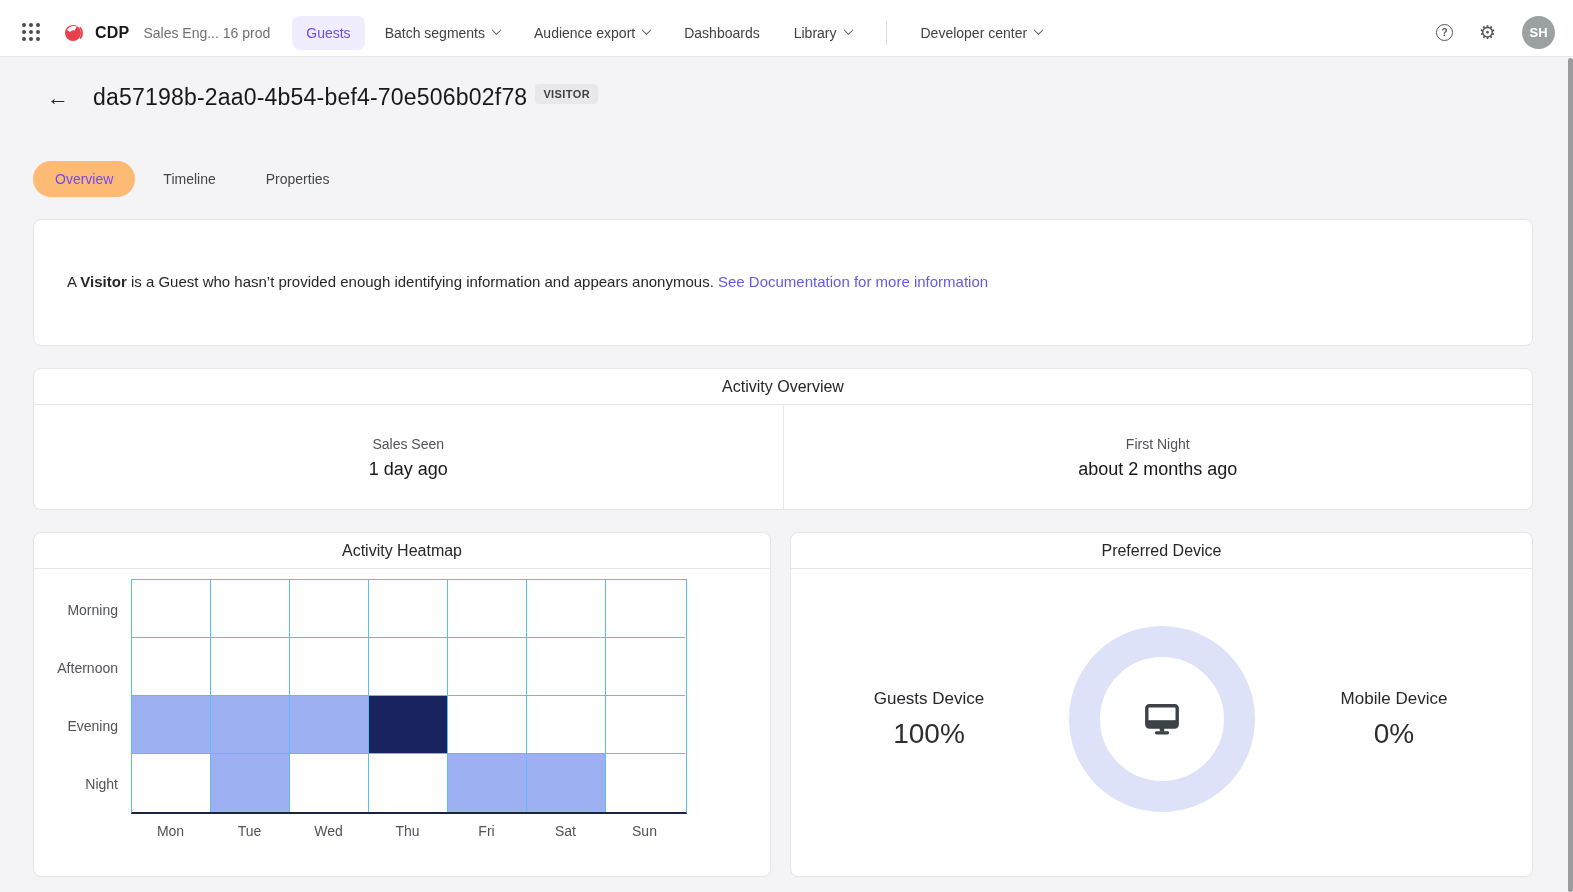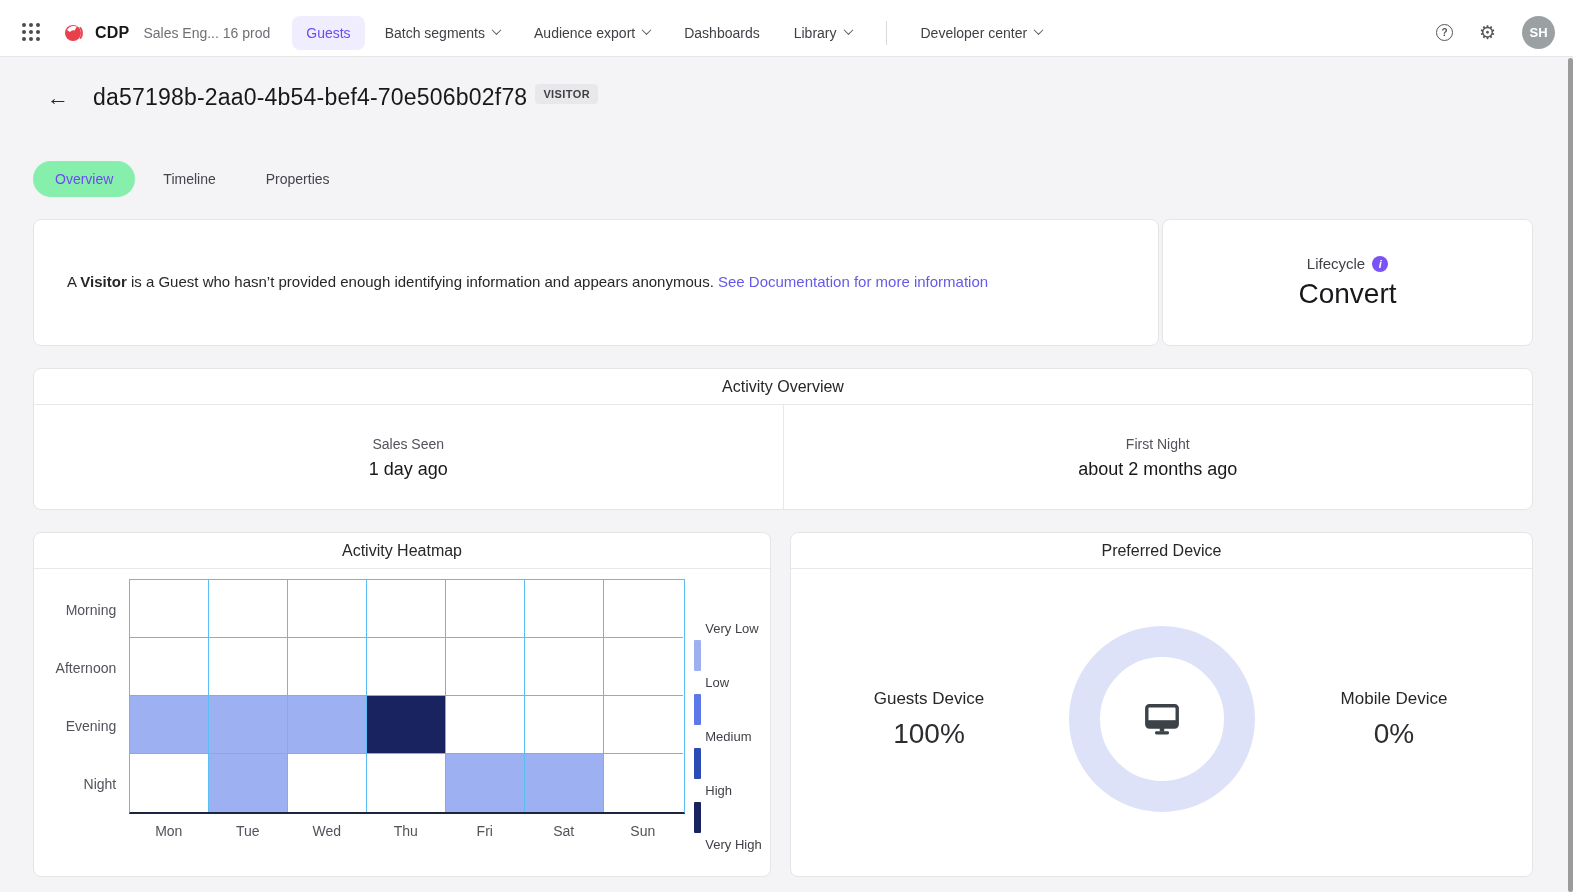--- a/index.html
+++ b/index.html
@@ -65,21 +65,21 @@
     align-self: flex-start; background: #e8e8ea; color: #3f3f46;
     font-size: 11px; font-weight: 700; letter-spacing: .4px;
     padding: 4px 8px; border-radius: 4px;
   }
 
   
   .tabs { display: flex; align-items: center; gap: 6px; margin-top: 50px; }
   .tab {
     font-size: 14px; color: #44444c; padding: 10px 22px; border-radius: 19px; cursor: pointer;
   }
-  .tab.active { color: #6d4af2; background: #86efac; font-weight: 500; }
+  .tab.active { color: #6d4af2; background: #fdba74; font-weight: 500; }
 
   
   .card { background: #ffffff; border: 1px solid #e5e5e8; border-radius: 8px; }
   .card-header {
     height: 36px; display: flex; align-items: center; justify-content: center;
     border-bottom: 1px solid #e8e8eb; font-size: 16px; color: #27272a;
   }
 
   
   .row-info { display: flex; gap: 3px; margin-top: 22px; }
@@ -218,27 +218,20 @@
 
   <div class="tabs">
     <div class="tab active">Overview</div>
     <div class="tab">Timeline</div>
     <div class="tab">Properties</div>
   </div>
 
   <div class="row-info">
     <div class="card info-card">
       <p class="info-text"><span>A </span><b>Visitor</b><span> is a Guest who hasn’t provided enough identifying information and appears anonymous. </span><a class="doc-link" href="#">See Documentation for more information</a></p>
-    </div>
-    <div class="card lifecycle-card">
-      <div class="lifecycle-label">
-        <span>Lifecycle</span>
-        <span class="info-icon">i</span>
-      </div>
-      <div class="lifecycle-value">Convert</div>
     </div>
   </div>
 
   <div class="card overview-card">
     <div class="card-header">Activity Overview</div>
     <div class="overview-body">
       <div class="seen-cell left">
         <span class="seen-label">Sales Seen</span>
         <span class="seen-value">1 day ago</span>
       </div>
@@ -293,31 +286,20 @@
           <div class="hm-days" id="hm-days">
               <div class="hm-day-label">Mon</div>
               <div class="hm-day-label">Tue</div>
               <div class="hm-day-label">Wed</div>
               <div class="hm-day-label">Thu</div>
               <div class="hm-day-label">Fri</div>
               <div class="hm-day-label">Sat</div>
               <div class="hm-day-label">Sun</div>
             </div>
         </div>
-        <div class="hm-legend" id="hm-legend">
-            <span class="hm-legend-label">Very Low</span>
-            <div class="hm-legend-bar" style="background: rgb(157, 176, 242);"></div>
-            <span class="hm-legend-label">Low</span>
-            <div class="hm-legend-bar" style="background: rgb(93, 121, 233);"></div>
-            <span class="hm-legend-label">Medium</span>
-            <div class="hm-legend-bar" style="background: rgb(43, 75, 181);"></div>
-            <span class="hm-legend-label">High</span>
-            <div class="hm-legend-bar" style="background: rgb(24, 35, 95);"></div>
-            <span class="hm-legend-label">Very High</span>
-          </div>
       </div>
     </div>
 
     <div class="card device-card">
       <div class="card-header">Preferred Device</div>
       <div class="device-body">
         <div class="device-stat">
           <span class="device-label">Guests Device</span>
           <span class="device-value">100%</span>
         </div>

